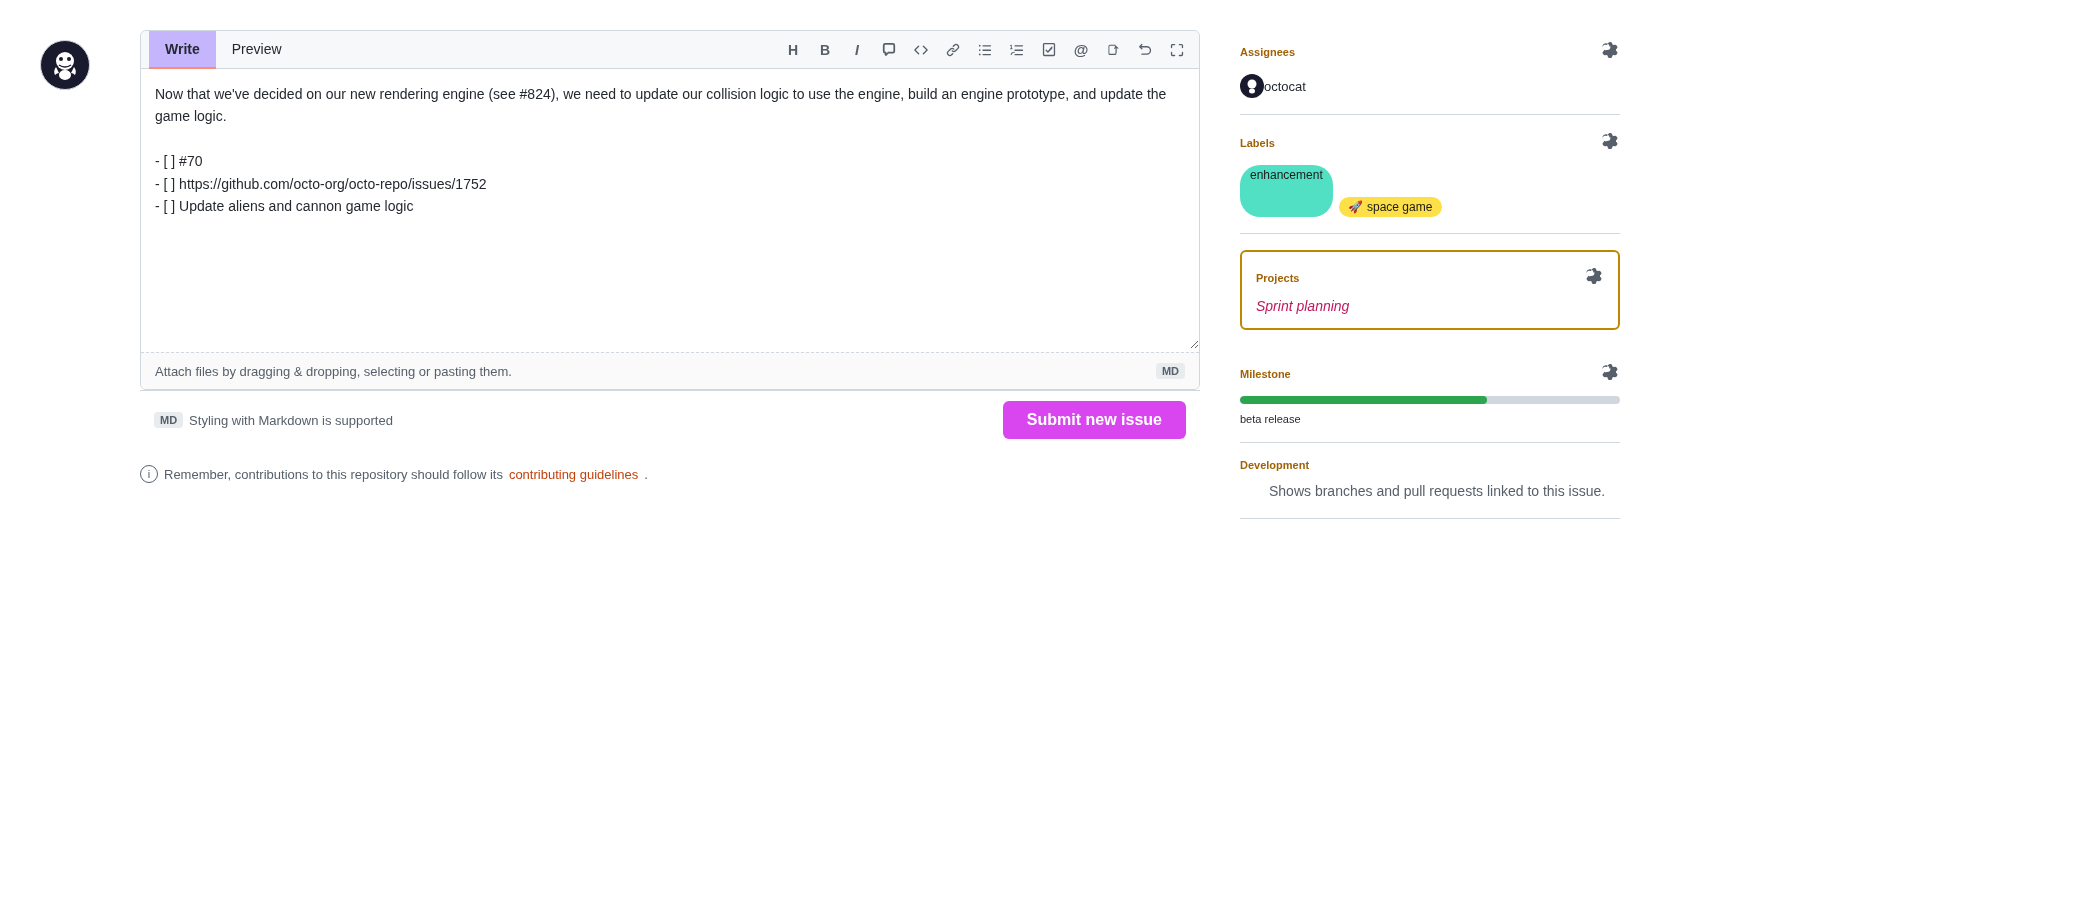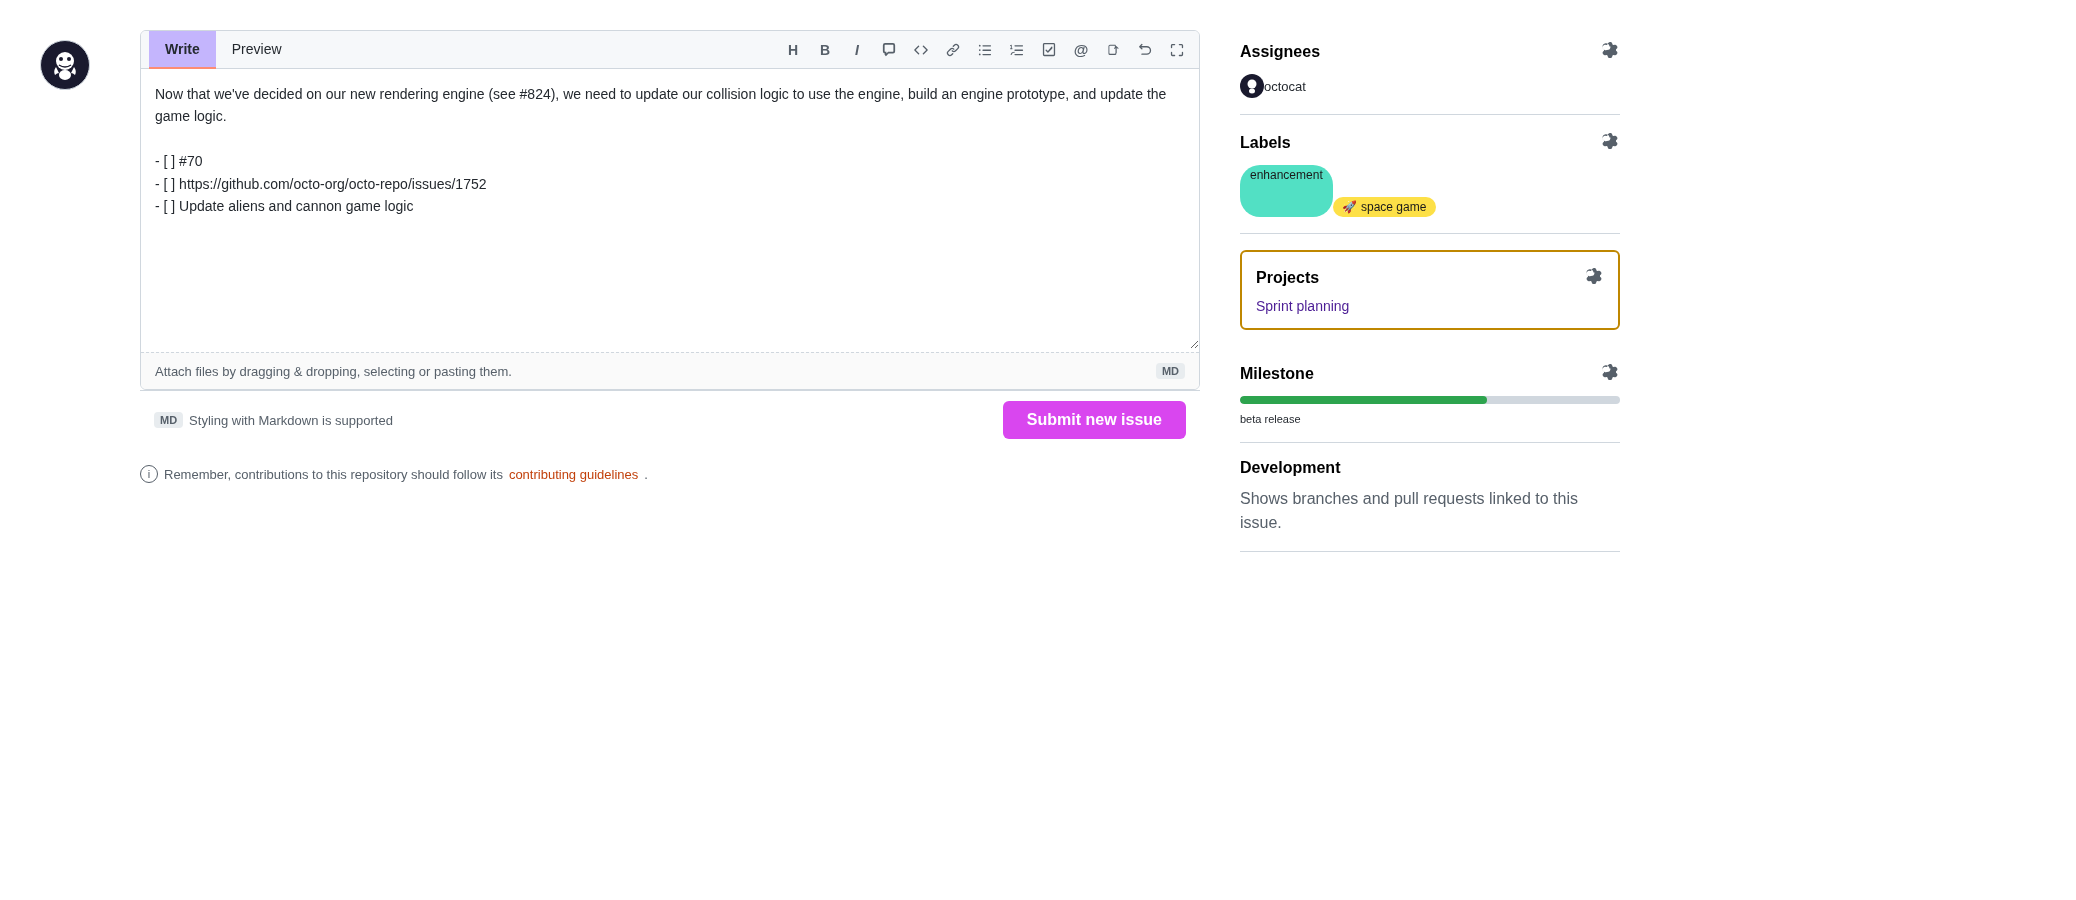--- a/index.html
+++ b/index.html
@@ -176,23 +176,23 @@
     .sidebar-section:first-child {
       padding-top: 0;
     }
     .sidebar-section-header {
       display: flex;
       align-items: center;
       justify-content: space-between;
       margin-bottom: 10px;
     }
     .sidebar-section-title {
-      font-size: 16px;
+      font-size: 11px;
       font-weight: 600;
-      color: #000000;
+      color: #a16207;
     }
     .gear-btn {
       background: none;
       border: none;
       cursor: pointer;
       color: #57606a;
       padding: 2px;
       border-radius: 4px;
       font-size: 16px;
     }
@@ -212,20 +212,21 @@
       overflow: hidden;
     }
     .assignee-name {
       font-size: 13px;
       font-weight: 500;
       color: #24292f;
     }
     .labels-row {
       display: flex;
       flex-wrap: wrap;
+      gap: 6px;
       text-align: right;
     }
     .label-badge {
       padding: 3px 10px;
       border-radius: 20px;
       font-size: 12px;
       font-weight: 500;
     }
     .label-enhancement {
       background: #52e0c4;
@@ -240,42 +241,44 @@
       border: 2px solid #bf8700;
       border-radius: 6px;
       padding: 14px;
       margin: 16px 0;
     }
     .projects-section .sidebar-section-header {
       margin-bottom: 8px;
     }
     .project-item {
       font-size: 14px;
-      color: #4c1d95;
+      color: #be185d;
+      font-style: italic;
     }
     .milestone-bar-bg {
       height: 8px;
       background: #d0d7de;
       border-radius: 4px;
       margin: 8px 0 6px 0;
       overflow: hidden;
     }
     .milestone-bar-fill {
       height: 100%;
       background: #2da44e;
       border-radius: 4px;
     }
     .milestone-name {
       font-size: 11px;
       color: #24292f;
     }
     .development-text {
-      font-size: 16px;
+      font-size: 14px;
       color: #57606a;
       line-height: 1.5;
+      margin-left: 29px;
     }
     .info-icon {
       display: inline-flex;
       align-items: center;
       justify-content: center;
       width: 18px;
       height: 18px;
       border-radius: 50%;
       border: 1px solid #57606a;
       font-size: 11px;

